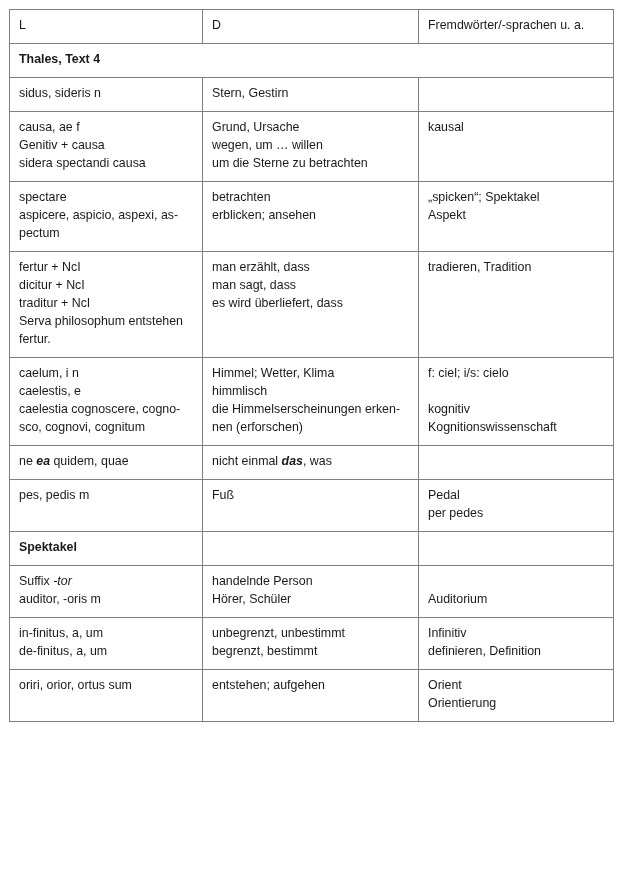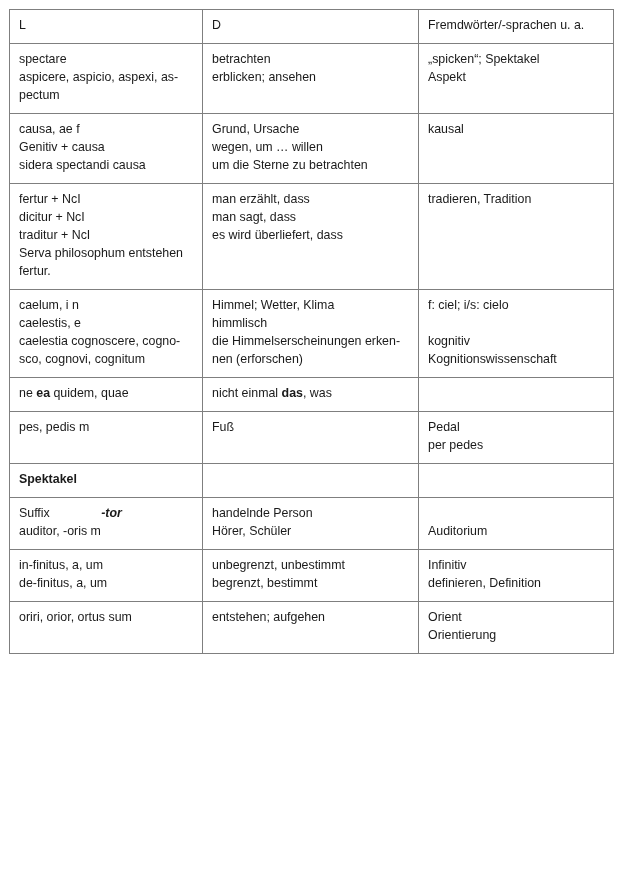--- a/index.html
+++ b/index.html
@@ -48,22 +48,22 @@
   td.section-cell {
     font-weight: bold;
     padding-top: 9px;
     padding-bottom: 10px;
   }
   td.mid {
     vertical-align: middle;
   }
   .ln { display: block; white-space: pre-wrap; }
   .ln.blank { visibility: hidden; }
-  b.bi { font-weight: bold; font-style: italic; margin-left: 48px; }
-  b.bb { font-weight: bold; }
+  b.bi { font-weight: normal; font-style: italic; }
+  b.bb { font-weight: bold; font-style: italic; }
 </style>
 </head>
 <body>
 
 <div class="sheet">
   <table class="vocab">
     <colgroup>
       <col class="c-l">
       <col class="c-d">
       <col class="c-f">
@@ -74,47 +74,63 @@
             <span class="ln">L</span>
           </td>
           <td class="head-cell">
             <span class="ln">D</span>
           </td>
           <td class="head-cell">
             <span class="ln">Fremdwörter/-sprachen u. a.</span>
           </td>
         </tr>
         <tr>
+          <td colspan="3" class="section-cell">
+            <span class="ln">Thales, Text 4</span>
+          </td>
+        </tr>
+        <tr>
+          <td>
+            <span class="ln">sidus, sideris n</span>
+          </td>
+          <td>
+            <span class="ln">Stern, Gestirn</span>
+          </td>
+          <td>
+            <span class="ln blank">x</span>
+          </td>
+        </tr>
+        <tr>
+          <td>
+            <span class="ln">causa, ae f</span>
+            <span class="ln">Genitiv + causa</span>
+            <span class="ln">sidera spectandi causa</span>
+          </td>
+          <td>
+            <span class="ln">Grund, Ursache</span>
+            <span class="ln">wegen, um … willen</span>
+            <span class="ln">um die Sterne zu betrachten</span>
+          </td>
+          <td>
+            <span class="ln">kausal</span>
+          </td>
+        </tr>
+        <tr>
           <td>
             <span class="ln">spectare</span>
             <span class="ln">aspicere, aspicio, aspexi, as-</span>
             <span class="ln">pectum</span>
           </td>
           <td>
             <span class="ln">betrachten</span>
             <span class="ln">erblicken; ansehen</span>
           </td>
           <td>
             <span class="ln">„spicken“; Spektakel</span>
             <span class="ln">Aspekt</span>
-          </td>
-        </tr>
-        <tr>
-          <td>
-            <span class="ln">causa, ae f</span>
-            <span class="ln">Genitiv + causa</span>
-            <span class="ln">sidera spectandi causa</span>
-          </td>
-          <td>
-            <span class="ln">Grund, Ursache</span>
-            <span class="ln">wegen, um … willen</span>
-            <span class="ln">um die Sterne zu betrachten</span>
-          </td>
-          <td>
-            <span class="ln">kausal</span>
           </td>
         </tr>
         <tr>
           <td>
             <span class="ln">fertur + NcI</span>
             <span class="ln">dicitur + NcI</span>
             <span class="ln">traditur + NcI</span>
             <span class="ln">Serva philosophum entstehen</span>
             <span class="ln">fertur.</span>
           </td>

